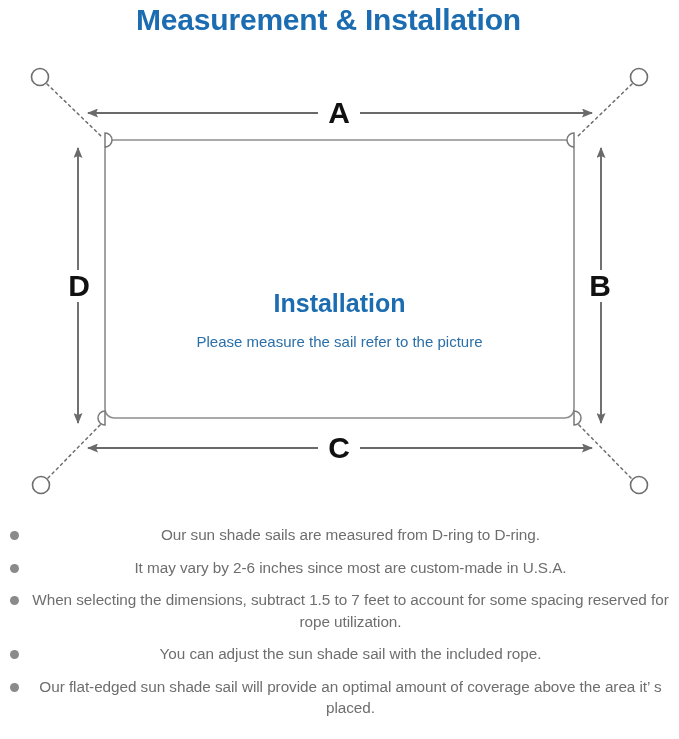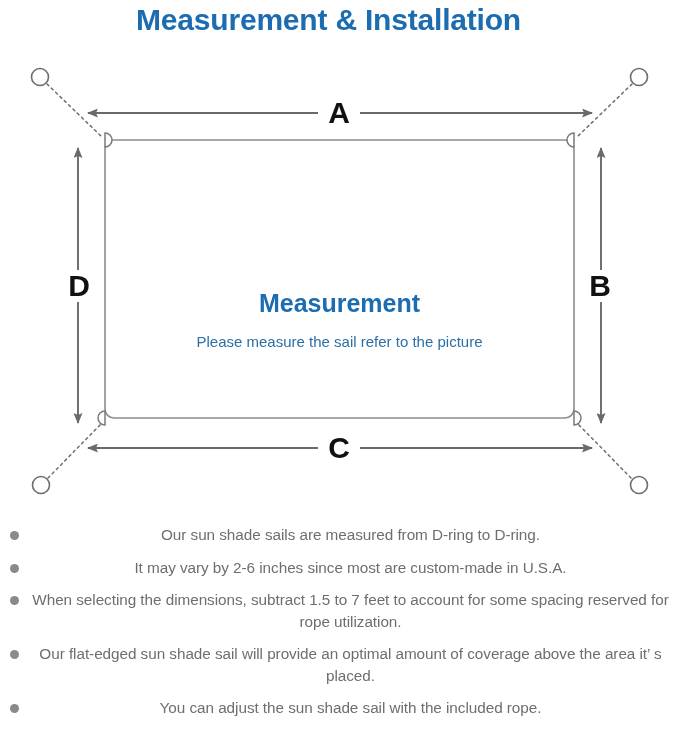--- a/index.html
+++ b/index.html
@@ -149,41 +149,41 @@
 
       <g font-family="Liberation Sans, sans-serif" font-size="30" font-weight="bold" fill="#111111" text-anchor="middle">
         <text x="339" y="75">A</text>
         <text x="339" y="410">C</text>
         <text x="79" y="248">D</text>
         <text x="600" y="248">B</text>
       </g>
     </svg>
 
     <div id="center-text">
-      <div id="center-title">Measurement</div>
+      <div id="center-title">Installation</div>
       <div id="center-sub">Please measure the sail refer to the picture</div>
     </div>
   </div>
 
   <div id="notes">
     <div class="note">
       <span class="note-bullet"></span>
       <span class="note-text">Our sun shade sails are measured from D-ring to D-ring.</span>
     </div>
     <div class="note">
       <span class="note-bullet"></span>
       <span class="note-text">It may vary by 2-6 inches since most are custom-made in U.S.A.</span>
     </div>
     <div class="note">
       <span class="note-bullet"></span>
       <span class="note-text">When selecting the dimensions, subtract 1.5 to 7 feet to account for some spacing reserved for rope utilization.</span>
     </div>
     <div class="note">
       <span class="note-bullet"></span>
-      <span class="note-text">Our flat-edged sun shade sail will provide an optimal amount of coverage above the area it’ s placed.</span>
+      <span class="note-text">You can adjust the sun shade sail with the included rope.</span>
     </div>
     <div class="note">
       <span class="note-bullet"></span>
-      <span class="note-text">You can adjust the sun shade sail with the included rope.</span>
+      <span class="note-text">Our flat-edged sun shade sail will provide an optimal amount of coverage above the area it’ s placed.</span>
     </div>
   </div>
 
 </div>
 
 </body></html>

